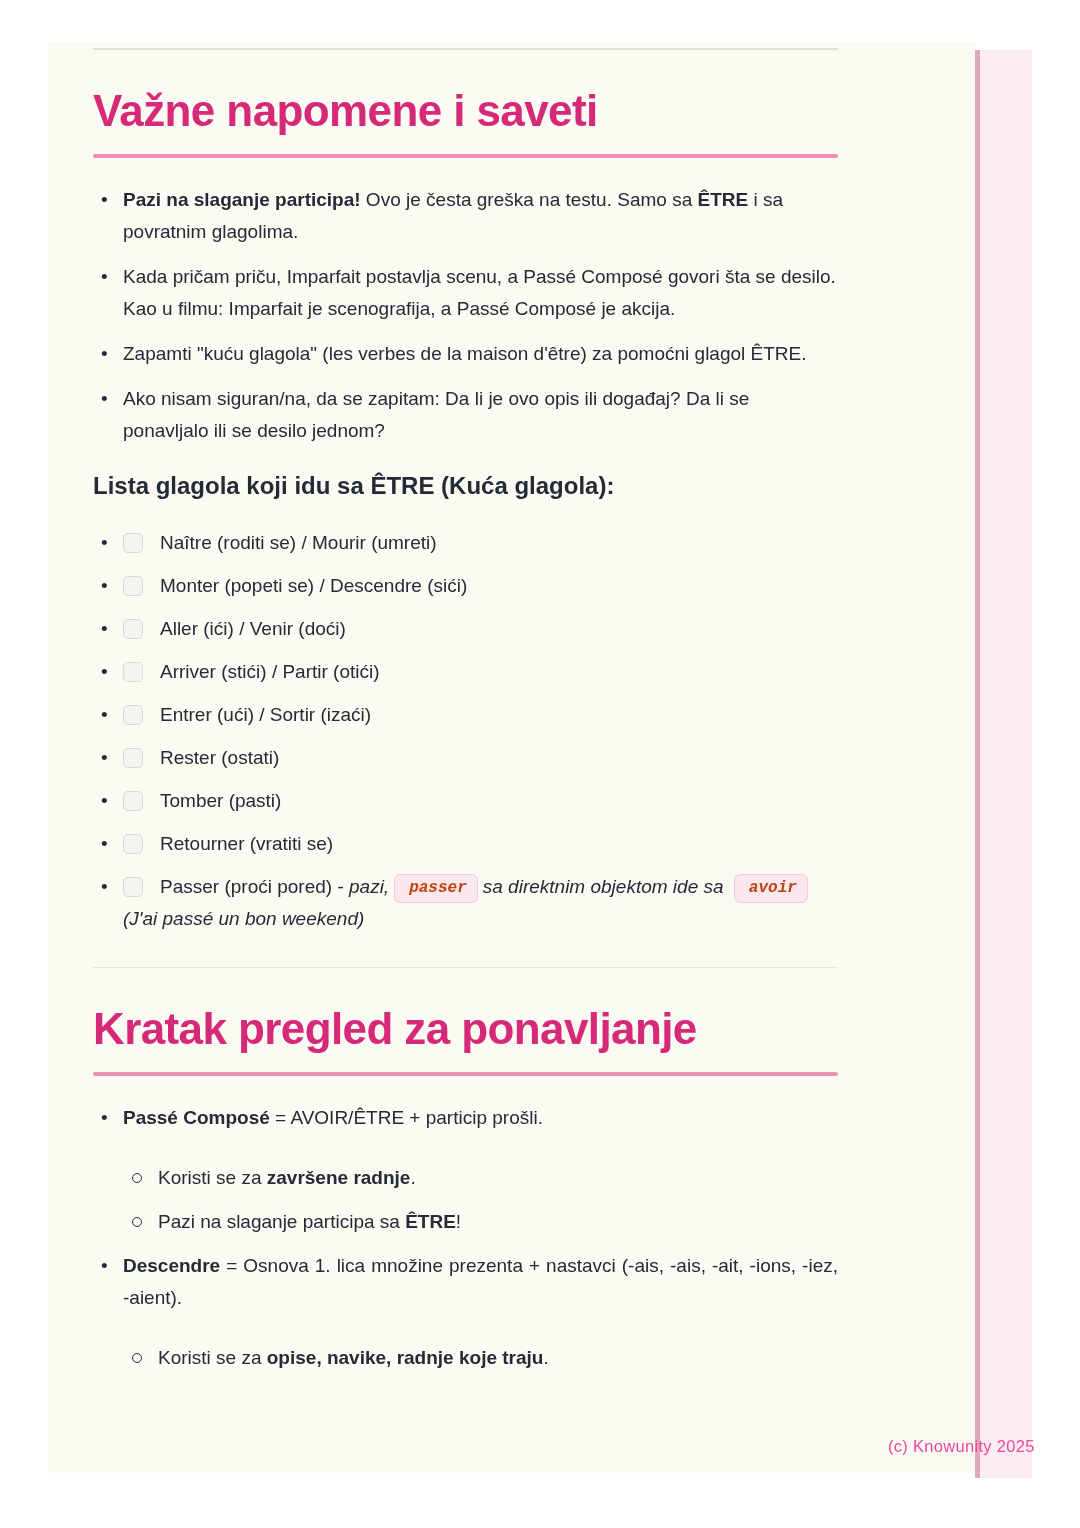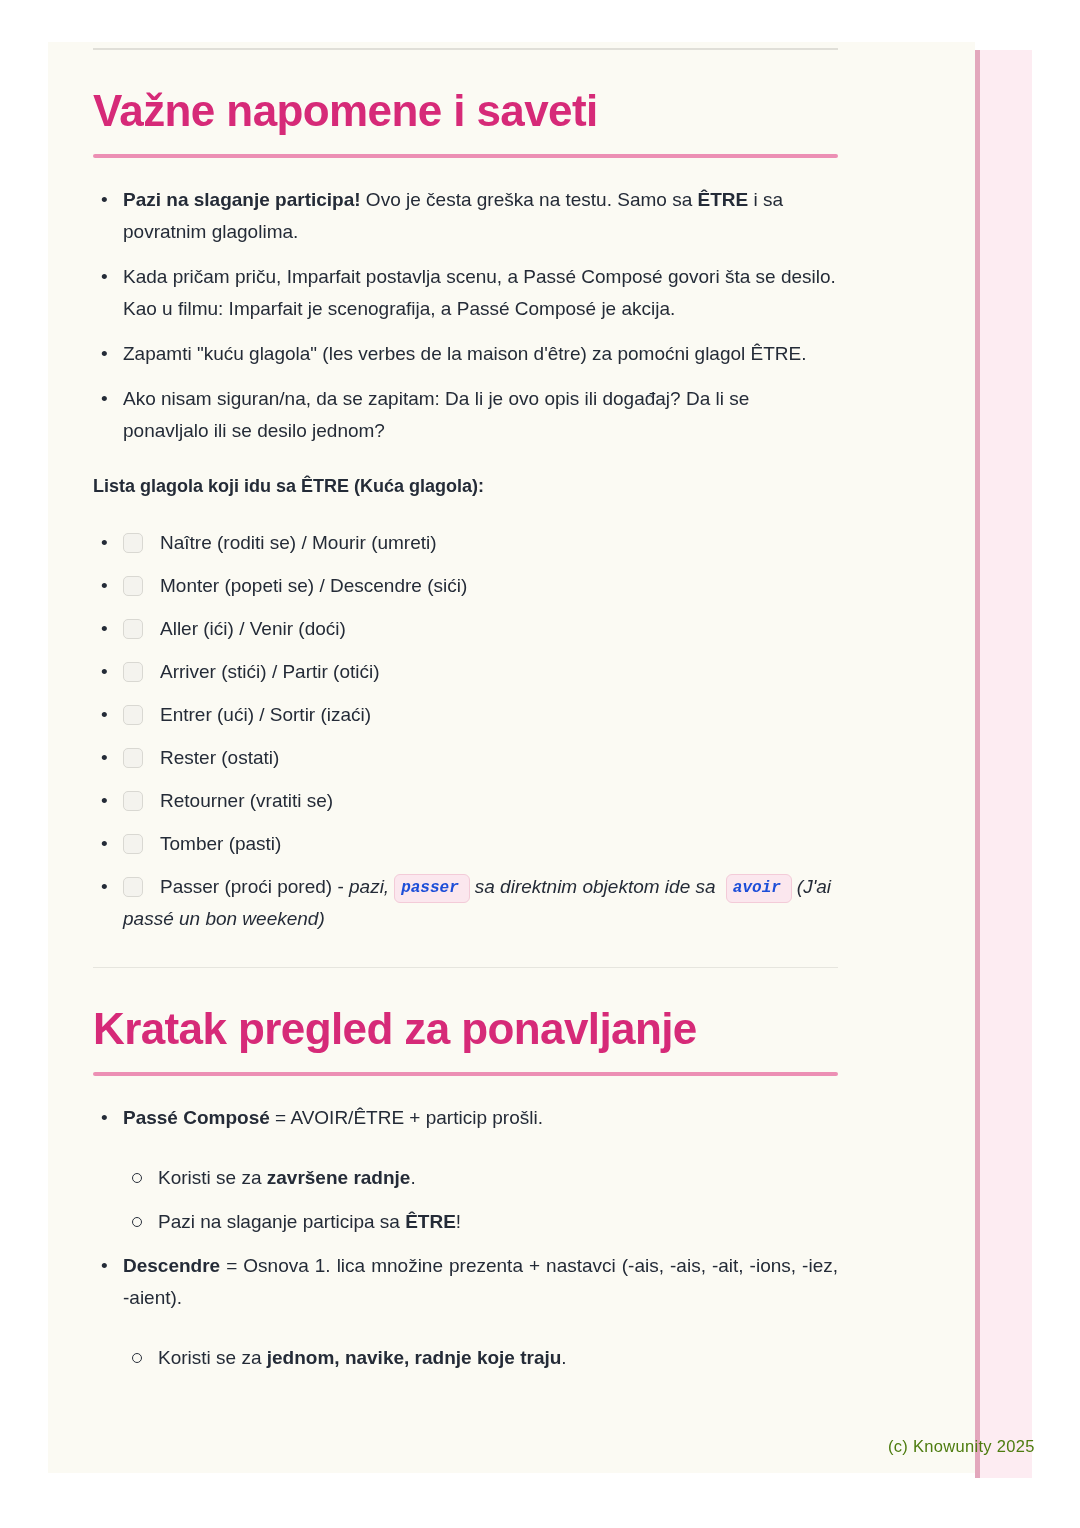--- a/index.html
+++ b/index.html
@@ -28,21 +28,21 @@
   }
   .title-rule{height:4px;background:#ec8fb4;border-radius:2px;}
   .ul{margin-top:26px;}
   .li{
     position:relative;padding-left:30px;
     font-size:19px;line-height:32px;margin-bottom:13px;
   }
   .li::before{content:"•";position:absolute;left:8px;top:0;}
   .subheading{
     margin-top:24px;
-    font-size:18px;line-height:30px;font-weight:bold;
+    font-size:24px;line-height:30px;font-weight:bold;
   }
   .checklist{margin-top:26px;}
   .check-li{
     position:relative;padding-left:30px;
     font-size:19px;line-height:32px;margin-bottom:11px;
   }
   .check-li::before{content:"•";position:absolute;left:8px;top:0;}
   .checkbox{
     display:inline-block;width:20px;height:20px;box-sizing:border-box;
     border:1px solid #d9d8d2;background:#f4f3ee;border-radius:5px;
@@ -58,31 +58,31 @@
     content:"";position:absolute;left:39px;top:11px;
     width:10px;height:10px;box-sizing:border-box;
     border:1.5px solid #2a313c;border-radius:50%;
   }
   .justify{text-align:justify;}
   .mt12{margin-top:12px;}
   em{font-style:italic;}
   .code-chip{
     font-family:"Liberation Mono","DejaVu Sans Mono",monospace;
     font-style:italic;font-weight:bold;font-size:16px;
-    color:#1d4ed8;background:#fbe7ee;border:1px solid #f3cbd8;
-    border-radius:6px;padding:2px 10px 3px 6px;margin:0 5px;
+    color:#c2410c;background:#fbe7ee;border:1px solid #f3cbd8;
+    border-radius:6px;padding:2px 10px 3px 14px;margin:0 5px;
     white-space:nowrap;display:inline-block;line-height:22px;vertical-align:1px;
   }
   .right-panel{
     position:absolute;left:975px;top:50px;width:52px;height:1428px;
     background:#fdecf2;border-left:5px solid #e3a7bc;z-index:1;
   }
   .footer{
     position:absolute;top:1437px;left:888px;z-index:2;
-    font-size:16.5px;color:#4d7c0f;letter-spacing:0.3px;
+    font-size:16.5px;color:#ec4899;letter-spacing:0.3px;
   }
 </style>
 </head>
 <body>
 
 <div class="card">
   <div class="content">
 
     <div class="hairline"></div>
 
@@ -119,24 +119,24 @@
       <div class="check-li">
         <span class="checkbox"></span><span>Arriver (stići) / Partir (otići)</span>
       </div>
       <div class="check-li">
         <span class="checkbox"></span><span>Entrer (ući) / Sortir (izaći)</span>
       </div>
       <div class="check-li">
         <span class="checkbox"></span><span>Rester (ostati)</span>
       </div>
       <div class="check-li">
-        <span class="checkbox"></span><span>Retourner (vratiti se)</span>
+        <span class="checkbox"></span><span>Tomber (pasti)</span>
       </div>
       <div class="check-li">
-        <span class="checkbox"></span><span>Tomber (pasti)</span>
+        <span class="checkbox"></span><span>Retourner (vratiti se)</span>
       </div>
       <div class="check-li">
         <span class="checkbox"></span><span>Passer (proći pored) - </span><em>pazi,</em><span class="code-chip">passer</span><em>sa direktnim objektom ide sa</em> <span class="code-chip">avoir</span><em>(J'ai passé un bon weekend)</em>
       </div>
     </div>
 
     <div class="divider"></div>
 
     <div class="section-title">Kratak pregled za ponavljanje</div>
     <div class="title-rule"></div>
@@ -151,21 +151,21 @@
         </div>
         <div class="sub-li">
           <span>Pazi na slaganje participa sa </span><strong>ÊTRE</strong><span>!</span>
         </div>
       </div>
       <div class="li justify mt12">
         <strong>Descendre</strong><span> = Osnova 1. lica množine prezenta + nastavci (-ais, -ais, -ait, -ions, -iez, -aient).</span>
       </div>
       <div class="sub-ul">
         <div class="sub-li">
-          <span>Koristi se za </span><strong>jednom, navike, radnje koje traju</strong><span>.</span>
+          <span>Koristi se za </span><strong>opise, navike, radnje koje traju</strong><span>.</span>
         </div>
       </div>
     </div>
 
   </div>
 </div>
 
 <div class="right-panel"></div>
 
 <div class="footer">(c) Knowunity 2025</div>

